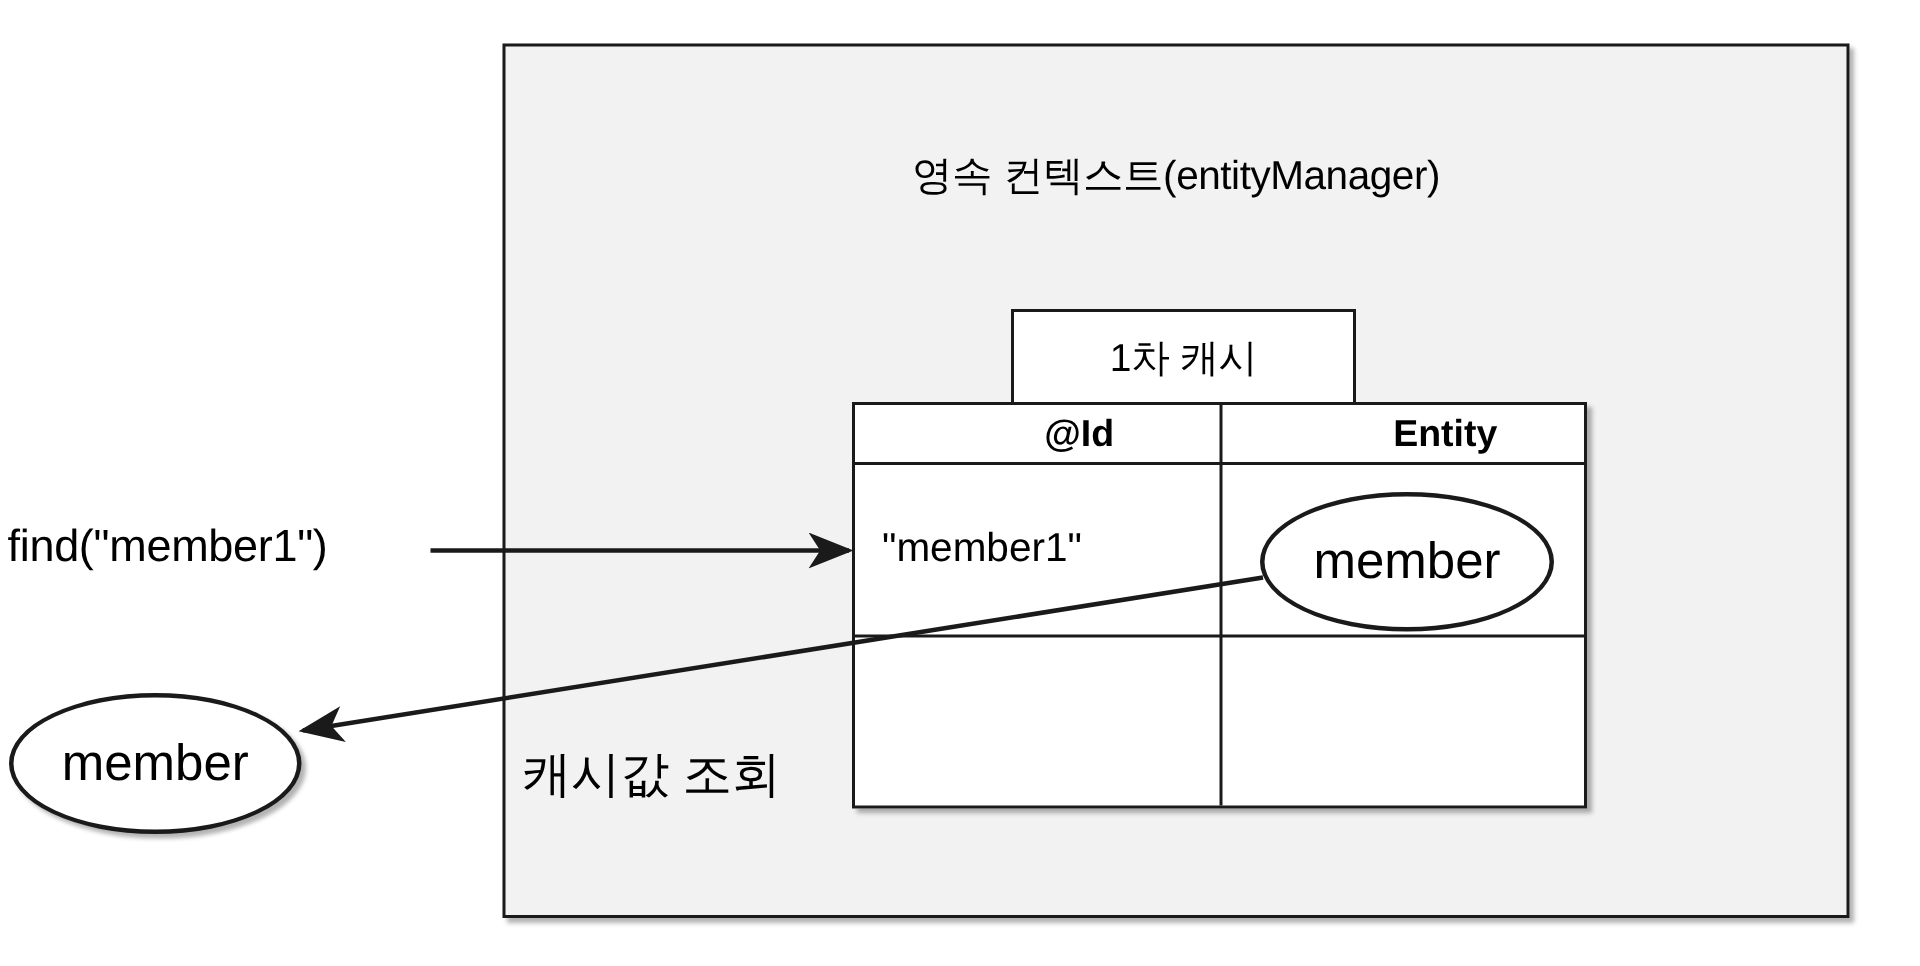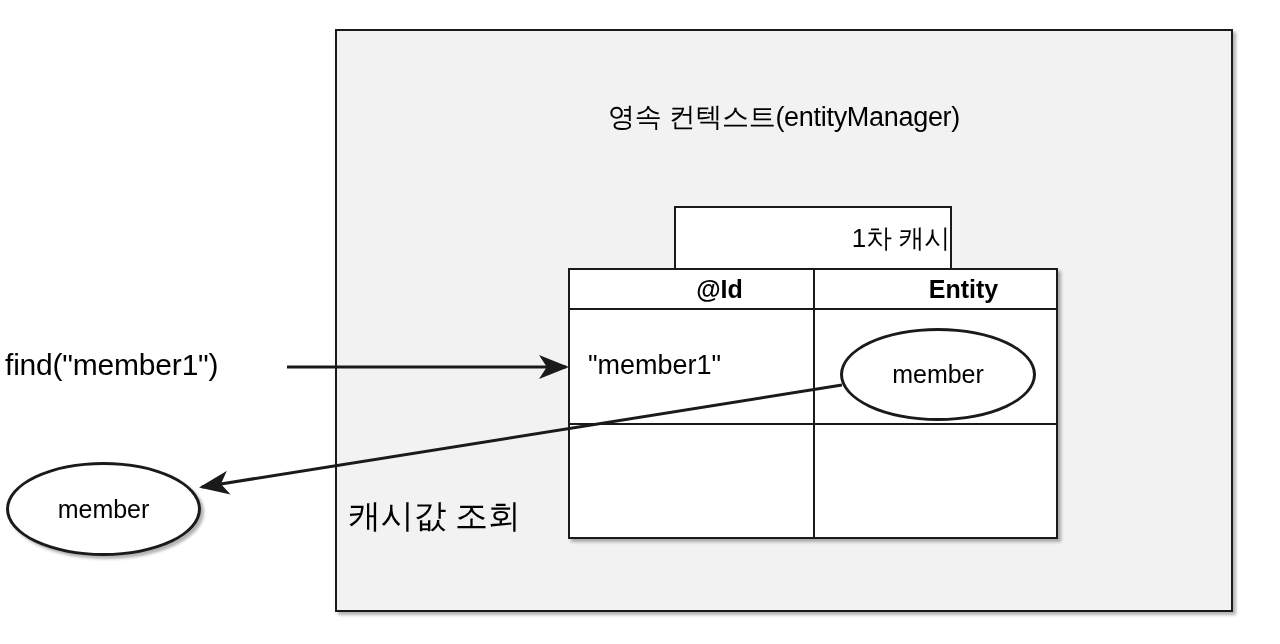--- a/index.html
+++ b/index.html
@@ -39,28 +39,28 @@
     font-weight: normal;
     letter-spacing: -0.3px;
     white-space: nowrap;
   }
 
   
   #cache-tab {
     position: absolute;
     left: 674px;
     top: 206px;
-    width: 278px;
+    width: 230px;
     height: 64px;
     background: #ffffff;
     border: 2px solid #1a1a1a;
     box-sizing: border-box;
     display: flex;
     align-items: center;
-    justify-content: flex-end;
+    justify-content: center;
     font-size: 26px;
     letter-spacing: -0.3px;
     white-space: nowrap;
     z-index: 3;
   }
 
   
   #cache-table {
     position: absolute;
     left: 568px;
@@ -118,21 +118,21 @@
 
   
   .ellipse {
     position: absolute;
     border: 3px solid #1a1a1a;
     border-radius: 50%;
     background: #ffffff;
     display: flex;
     align-items: center;
     justify-content: center;
-    font-size: 25px;
+    font-size: 34px;
     box-sizing: border-box;
   }
   #entity-ellipse {
     left: 840px;
     top: 328px;
     width: 196px;
     height: 93px;
     z-index: 6;
   }
   #result-ellipse {

